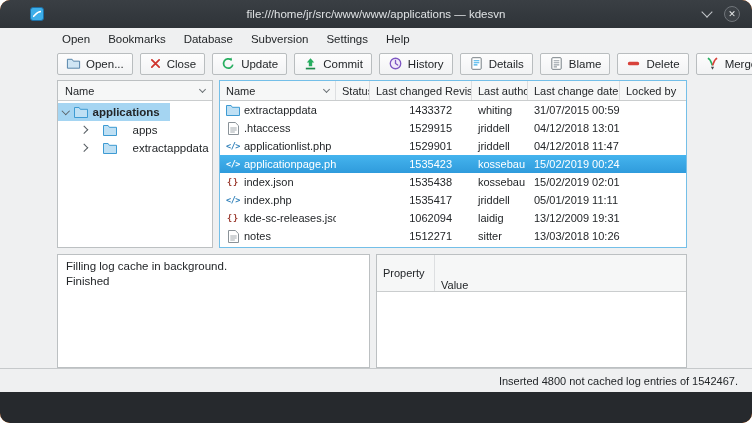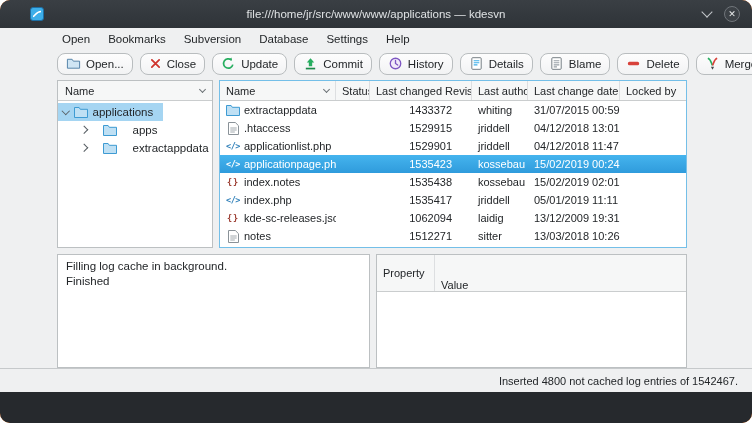--- a/index.html
+++ b/index.html
@@ -21,40 +21,40 @@
 
   
   .wbody { flex: 1; background: #eff0f1; display: flex; flex-direction: column; min-height: 0; color: #232629; }
 
   .menubar { flex: 0 0 21px; display: flex; align-items: center; padding-left: 57px; font-size: 11.5px; }
   .menu-item { padding: 0 9px; height: 100%; display: flex; align-items: center; }
   .menu-item:first-child { padding-left: 5px; }
 
   .toolbar { flex: 0 0 30px; display: flex; align-items: center; padding: 0 58px 0 57px; gap: 7px; }
   .tbtn { display: inline-flex; align-items: center; gap: 5px; height: 22px; padding: 0 8px;
-          border: 1px solid #b9bdbf; border-radius: 8px; background: linear-gradient(#fdfdfd, #f2f3f4);
+          border: 1px solid #b9bdbf; border-radius: 2px; background: linear-gradient(#fdfdfd, #f2f3f4);
           font-size: 11.5px; color: #232629; white-space: nowrap; }
   .tbtn svg { flex: 0 0 auto; }
 
   
   .main-row { flex: 0 0 168px; display: flex; gap: 6px; margin: 1px 65px 6px 57px; }
 
   .panel { background: #ffffff; border: 1px solid #bcc0c2; }
 
   .tree-panel { width: 156px; display: flex; flex-direction: column; overflow: hidden; }
   .panel-header { flex: 0 0 20px; background: #f6f7f7; border-bottom: 1px solid #cacdce;
                   display: flex; align-items: center; font-size: 11px; padding: 0 7px; }
   .hdr-chev { width: 5px; height: 5px; border-right: 1.3px solid #6d7377; border-bottom: 1.3px solid #6d7377;
               transform: rotate(45deg); margin-left: auto; margin-top: -2px; }
 
   .tree-body { padding-top: 2px; }
   .trow { display: flex; align-items: center; height: 18px; width: max-content; padding: 0 10px 0 5px;
           font-size: 11.5px; gap: 5px; }
   .trow.indent { margin-left: 18px; gap: 16px; }
-  .trow.sel { background: #a5d5f2; }
+  .trow.sel { background: #a5d5f2; font-weight: bold; }
   .chv { display: inline-block; width: 5.5px; height: 5.5px; border-right: 1.4px solid #585f64;
          border-bottom: 1.4px solid #585f64; flex: 0 0 auto; }
   .chv-d { transform: rotate(45deg); margin-top: -2px; }
   .chv-r { transform: rotate(-45deg); }
 
   .files-panel { flex: 1; border: 1px solid #74bfe8; display: flex; flex-direction: column; min-width: 0;
                  background: #fff; overflow: hidden; }
   .files-header { display: flex; flex: 0 0 20px; background: #f6f7f7; border-bottom: 1px solid #cacdce; font-size: 11px; }
   .hcell { display: flex; align-items: center; padding: 0 6px; border-right: 1px solid #dddfe1;
            white-space: nowrap; overflow: hidden; }
@@ -108,22 +108,22 @@
           <span>✕</span>
         </span>
     </span>
   </div>
 
   <div class="wbody">
 
     <div class="menubar">
       <span class="menu-item">Open</span>
       <span class="menu-item">Bookmarks</span>
+      <span class="menu-item">Database</span>
       <span class="menu-item">Subversion</span>
-      <span class="menu-item">Database</span>
       <span class="menu-item">Settings</span>
       <span class="menu-item">Help</span>
     </div>
 
     <div class="toolbar">
       <button class="tbtn">
         <span><svg width="15" height="15" viewBox="0 0 16 16">
               <path d="M1.5 3.5h5l1.3 2h6.7v7.5H1.5z" fill="#cfe5f4" stroke="#4f7fa5"></path>
             </svg></span>
         <span>Open...</span>
@@ -300,21 +300,21 @@
           <span class="fcell c-status"></span>
           <span class="fcell c-rev">1535423</span>
           <span class="fcell c-author">kossebau</span>
           <span class="fcell c-date">15/02/2019 00:24</span>
           <span class="fcell c-lock"></span>
         </div>
 
         <div class="frow">
           <span class="fcell c-name">
               <span class="fico gi gi-json">{}</span>
-              <span>index.notes</span>
+              <span>index.json</span>
             </span>
           <span class="fcell c-status"></span>
           <span class="fcell c-rev">1535438</span>
           <span class="fcell c-author">kossebau</span>
           <span class="fcell c-date">15/02/2019 02:01</span>
           <span class="fcell c-lock"></span>
         </div>
 
         <div class="frow">
           <span class="fcell c-name">

